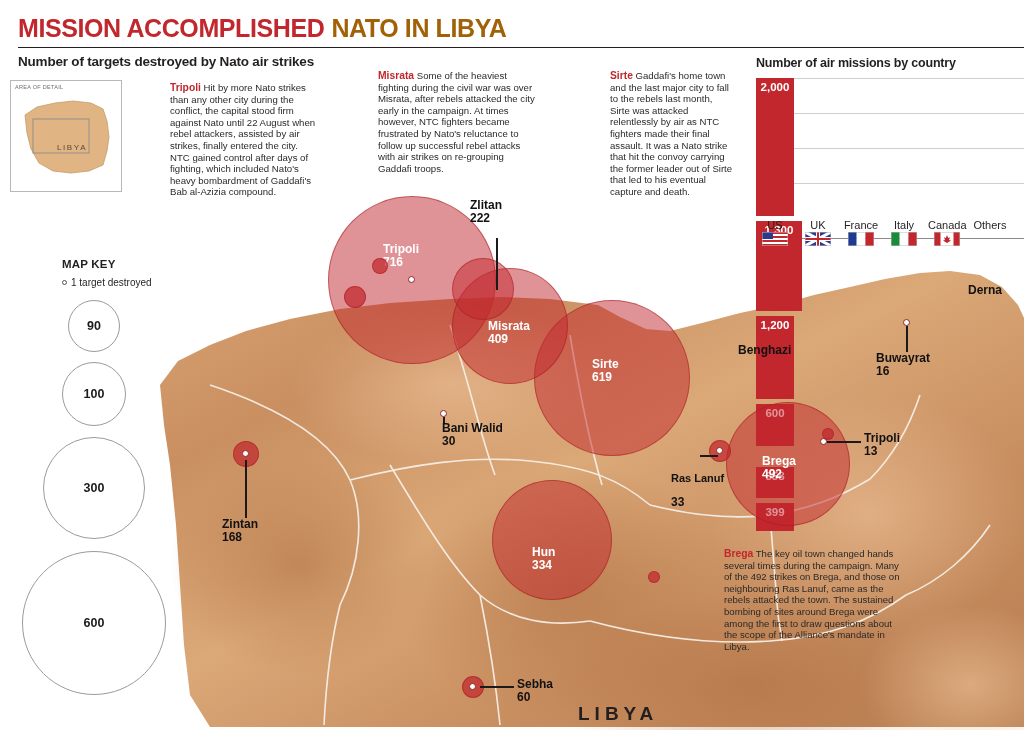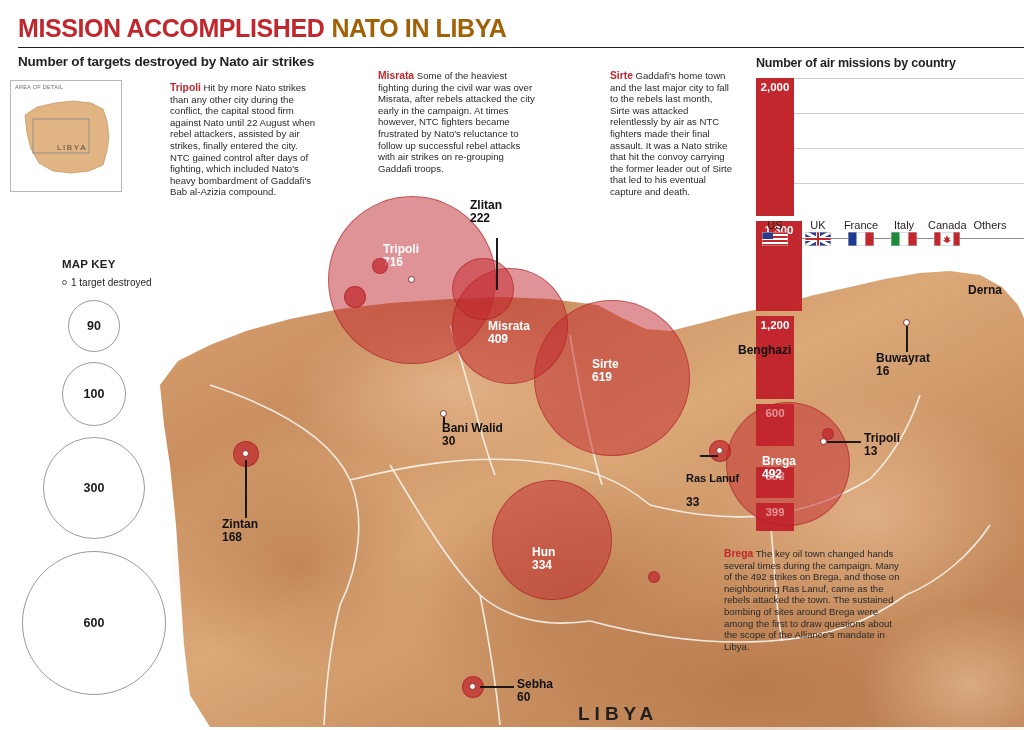--- a/index.html
+++ b/index.html
@@ -357,21 +357,21 @@
 <div class="dot" style="left:440px; top:410px;"></div>
 <div class="leader" style="left:443px; top:417px; width:1.6px; height:6px;"></div>
 <div class="lbl" style="left:442px; top:422px;">
   <span class="nm">Bani Walid</span>
   <span class="vl">30</span>
 </div>
 
 <div class="bubble small" style="left:709px; top:440px; width:22px; height:22px;"></div>
 <div class="dot" style="left:716px; top:447px;"></div>
 <div class="leader" style="left:700px; top:455px; width:18px; height:1.6px;"></div>
-<div class="lbl" style="left:686px; top:473px;">
+<div class="lbl" style="left:671px; top:473px;">
   <span class="nm" style="font-size:11px;">Ras Lanuf</span>
   <span class="vl" style="margin-top:12px; display:block;">33</span>
 </div>
 
 <div class="dot" style="left:820px; top:438px;"></div>
 <div class="leader" style="left:827px; top:441px; width:34px; height:1.6px;"></div>
 <div class="lbl" style="left:864px; top:432px;">
   <span class="nm">Tripoli</span>
   <span class="vl">13</span>
 </div>

